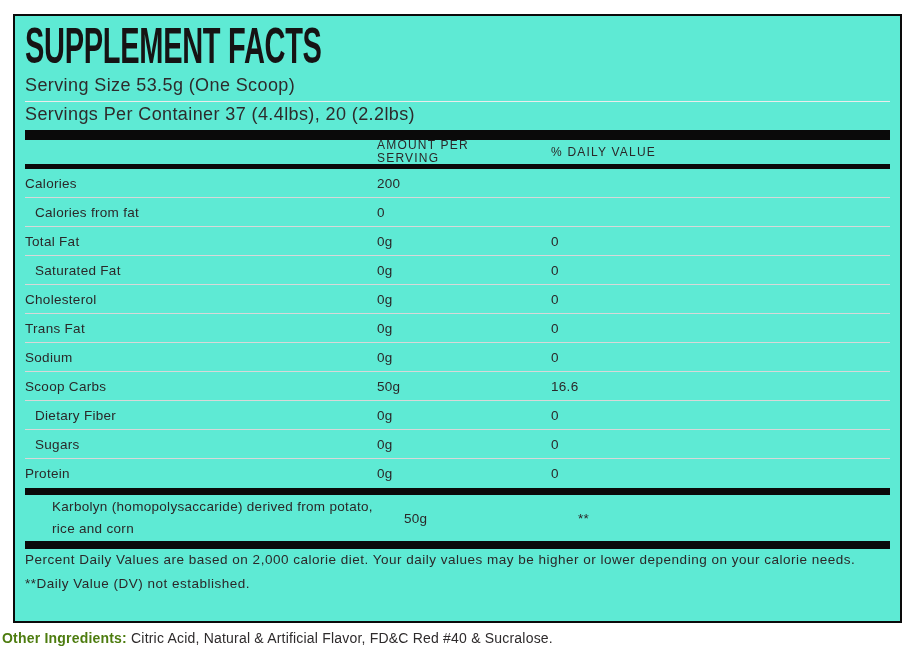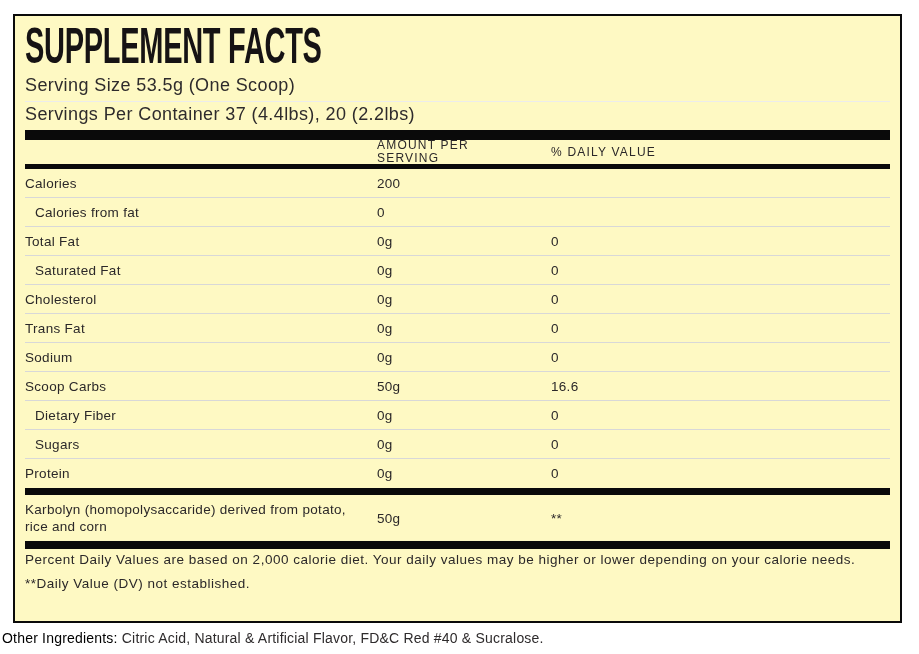--- a/index.html
+++ b/index.html
@@ -10,21 +10,21 @@
     color: #2b2829;
     position: relative;
     overflow: hidden;
   }
   .panel {
     position: absolute;
     left: 13px; top: 14px;
     width: 889px; height: 609px;
     border: 2px solid #0a0a0a;
     padding: 0 10px;
-    background: #fef9c3;
+    background: #5eead4;
   }
   .title-wrap { margin-top: 9px; height: 42px; }
   .title {
     display: inline-block;
     font-weight: 700;
     font-size: 50px;
     line-height: 42px;
     color: #161314;
     letter-spacing: -0.5px;
     white-space: nowrap;
@@ -55,31 +55,31 @@
     border-bottom: 1px solid #d8d8d8;
     font-size: 13.5px; letter-spacing: 0.3px;
   }
   .rows .row:last-child { border-bottom: none; }
   .row.sub .col-name { padding-left: 10px; }
   .compound-row {
     display: flex; align-items: center;
     height: 46px;
     font-size: 13.5px; letter-spacing: 0.3px;
   }
-  .compound-row .col-name { line-height: 17px; }
+  .compound-row .col-name { line-height: 22px; margin-left: 27px; }
   .footnote-1 { font-size: 13.5px; letter-spacing: 0.5px; line-height: 22px; }
   .footnote-2 { padding-top: 2px; font-size: 13.5px; letter-spacing: 0.5px; line-height: 22px; }
   .other-ingredients {
     position: absolute;
     left: 2px; top: 630px;
     width: 915px;
     font-size: 14px; letter-spacing: 0.2px;
     color: #2e2b2c;
   }
-  .other-ingredients b { font-weight: 400; color: #000000; }
+  .other-ingredients b { font-weight: 700; color: #4d7c0f; }
 </style>
 </head>
 <body>
 
 <div class="panel">
 
   <div class="title-wrap">
     <span class="title">SUPPLEMENT FACTS</span>
   </div>
 

